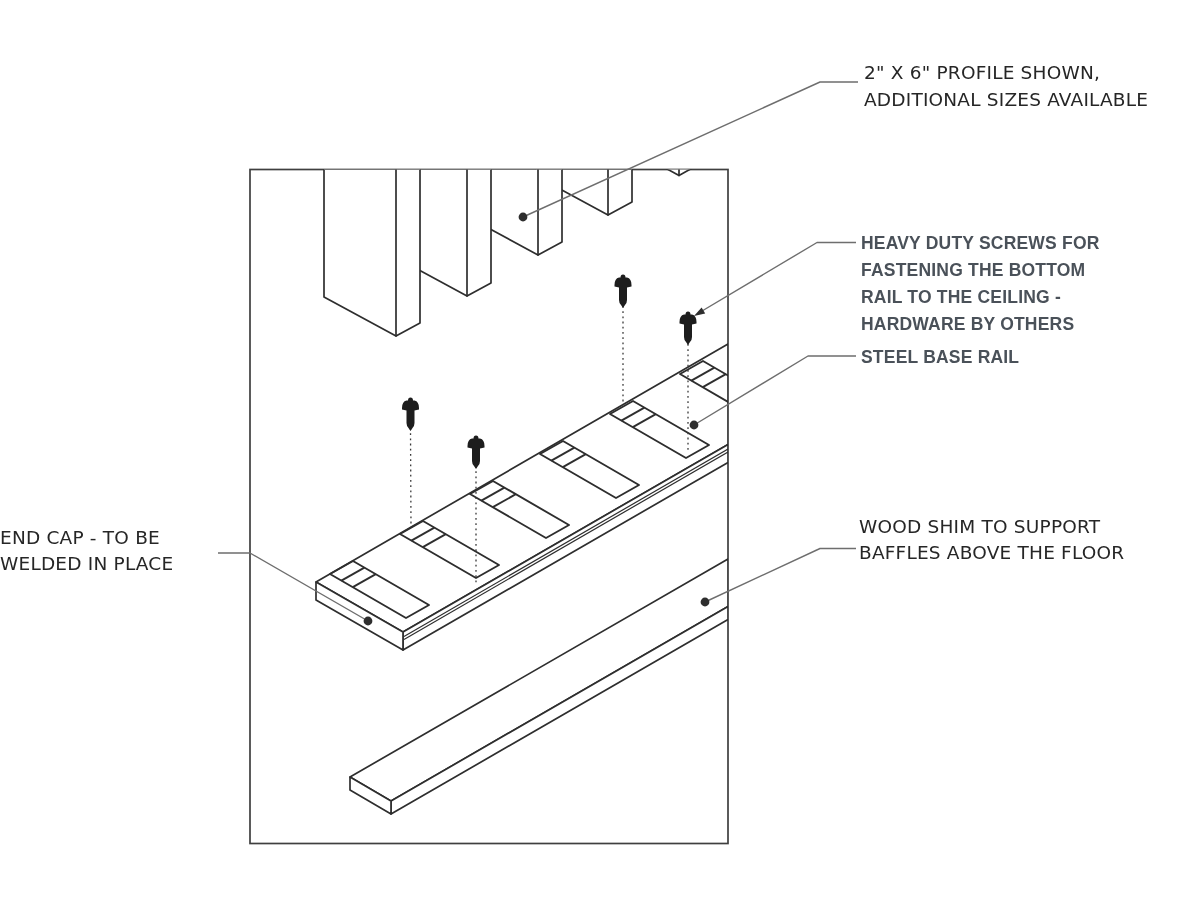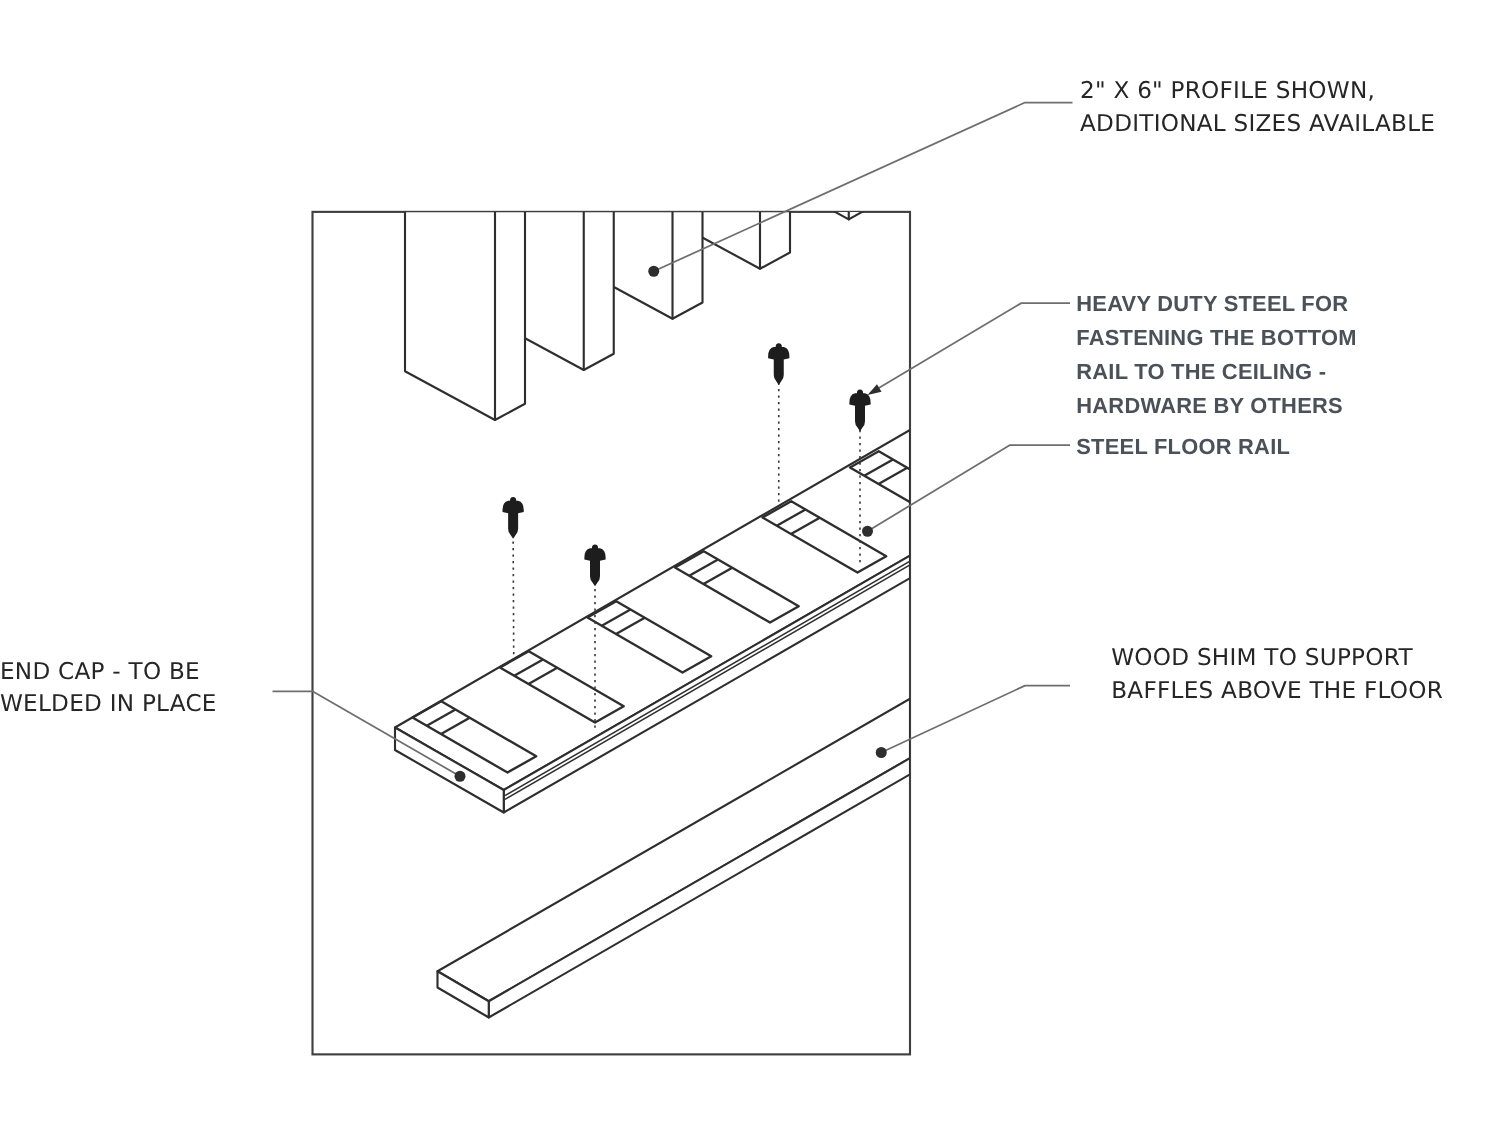--- a/index.html
+++ b/index.html
@@ -35,21 +35,21 @@
     font-size:18.5px;line-height:27px;letter-spacing:0.2px;font-weight:400;
   }
   .styleB{
     color:var(--annotation-secondary);
     font-family:"Liberation Sans",sans-serif;
     font-size:17.5px;line-height:27px;letter-spacing:0.2px;font-weight:700;
   }
   .note-profile{left:864px;top:59px;}
   .note-screws{left:861px;top:230px;}
   .note-rail{left:861px;top:344px;}
-  .note-shim{left:859px;top:514px;line-height:26px;margin-left:30px;}
+  .note-shim{left:859px;top:514px;line-height:26px;}
   .note-endcap{left:0;top:525px;width:216px;line-height:26px;}
 </style>
 </head>
 <body>
 
 <div class="page">
 
   <svg width="1200" height="900" viewBox="0 0 1200 900">
     <defs>
       <clipPath id="boxclip">
@@ -158,23 +158,23 @@
       <circle class="dot" cx="705" cy="602" r="4.4"></circle>
     </g>
     <g>
       <polyline class="leader" points="218,553 250,553 368,621"></polyline>
       <circle class="dot" cx="368" cy="621" r="4.4"></circle>
     </g>
   </svg>
 
   <div class="note styleA note-profile">2" X 6" PROFILE SHOWN,
 ADDITIONAL SIZES AVAILABLE</div>
-  <div class="note styleB note-screws">HEAVY DUTY STEEL FOR
+  <div class="note styleB note-screws">HEAVY DUTY SCREWS FOR
 FASTENING THE BOTTOM
 RAIL TO THE CEILING -
 HARDWARE BY OTHERS</div>
-  <div class="note styleB note-rail">STEEL FLOOR RAIL</div>
+  <div class="note styleB note-rail">STEEL BASE RAIL</div>
   <div class="note styleA note-shim">WOOD SHIM TO SUPPORT
 BAFFLES ABOVE THE FLOOR</div>
   <div class="note styleA note-endcap">END CAP - TO BE
 WELDED IN PLACE</div>
 
 </div>
 
 </body></html>

